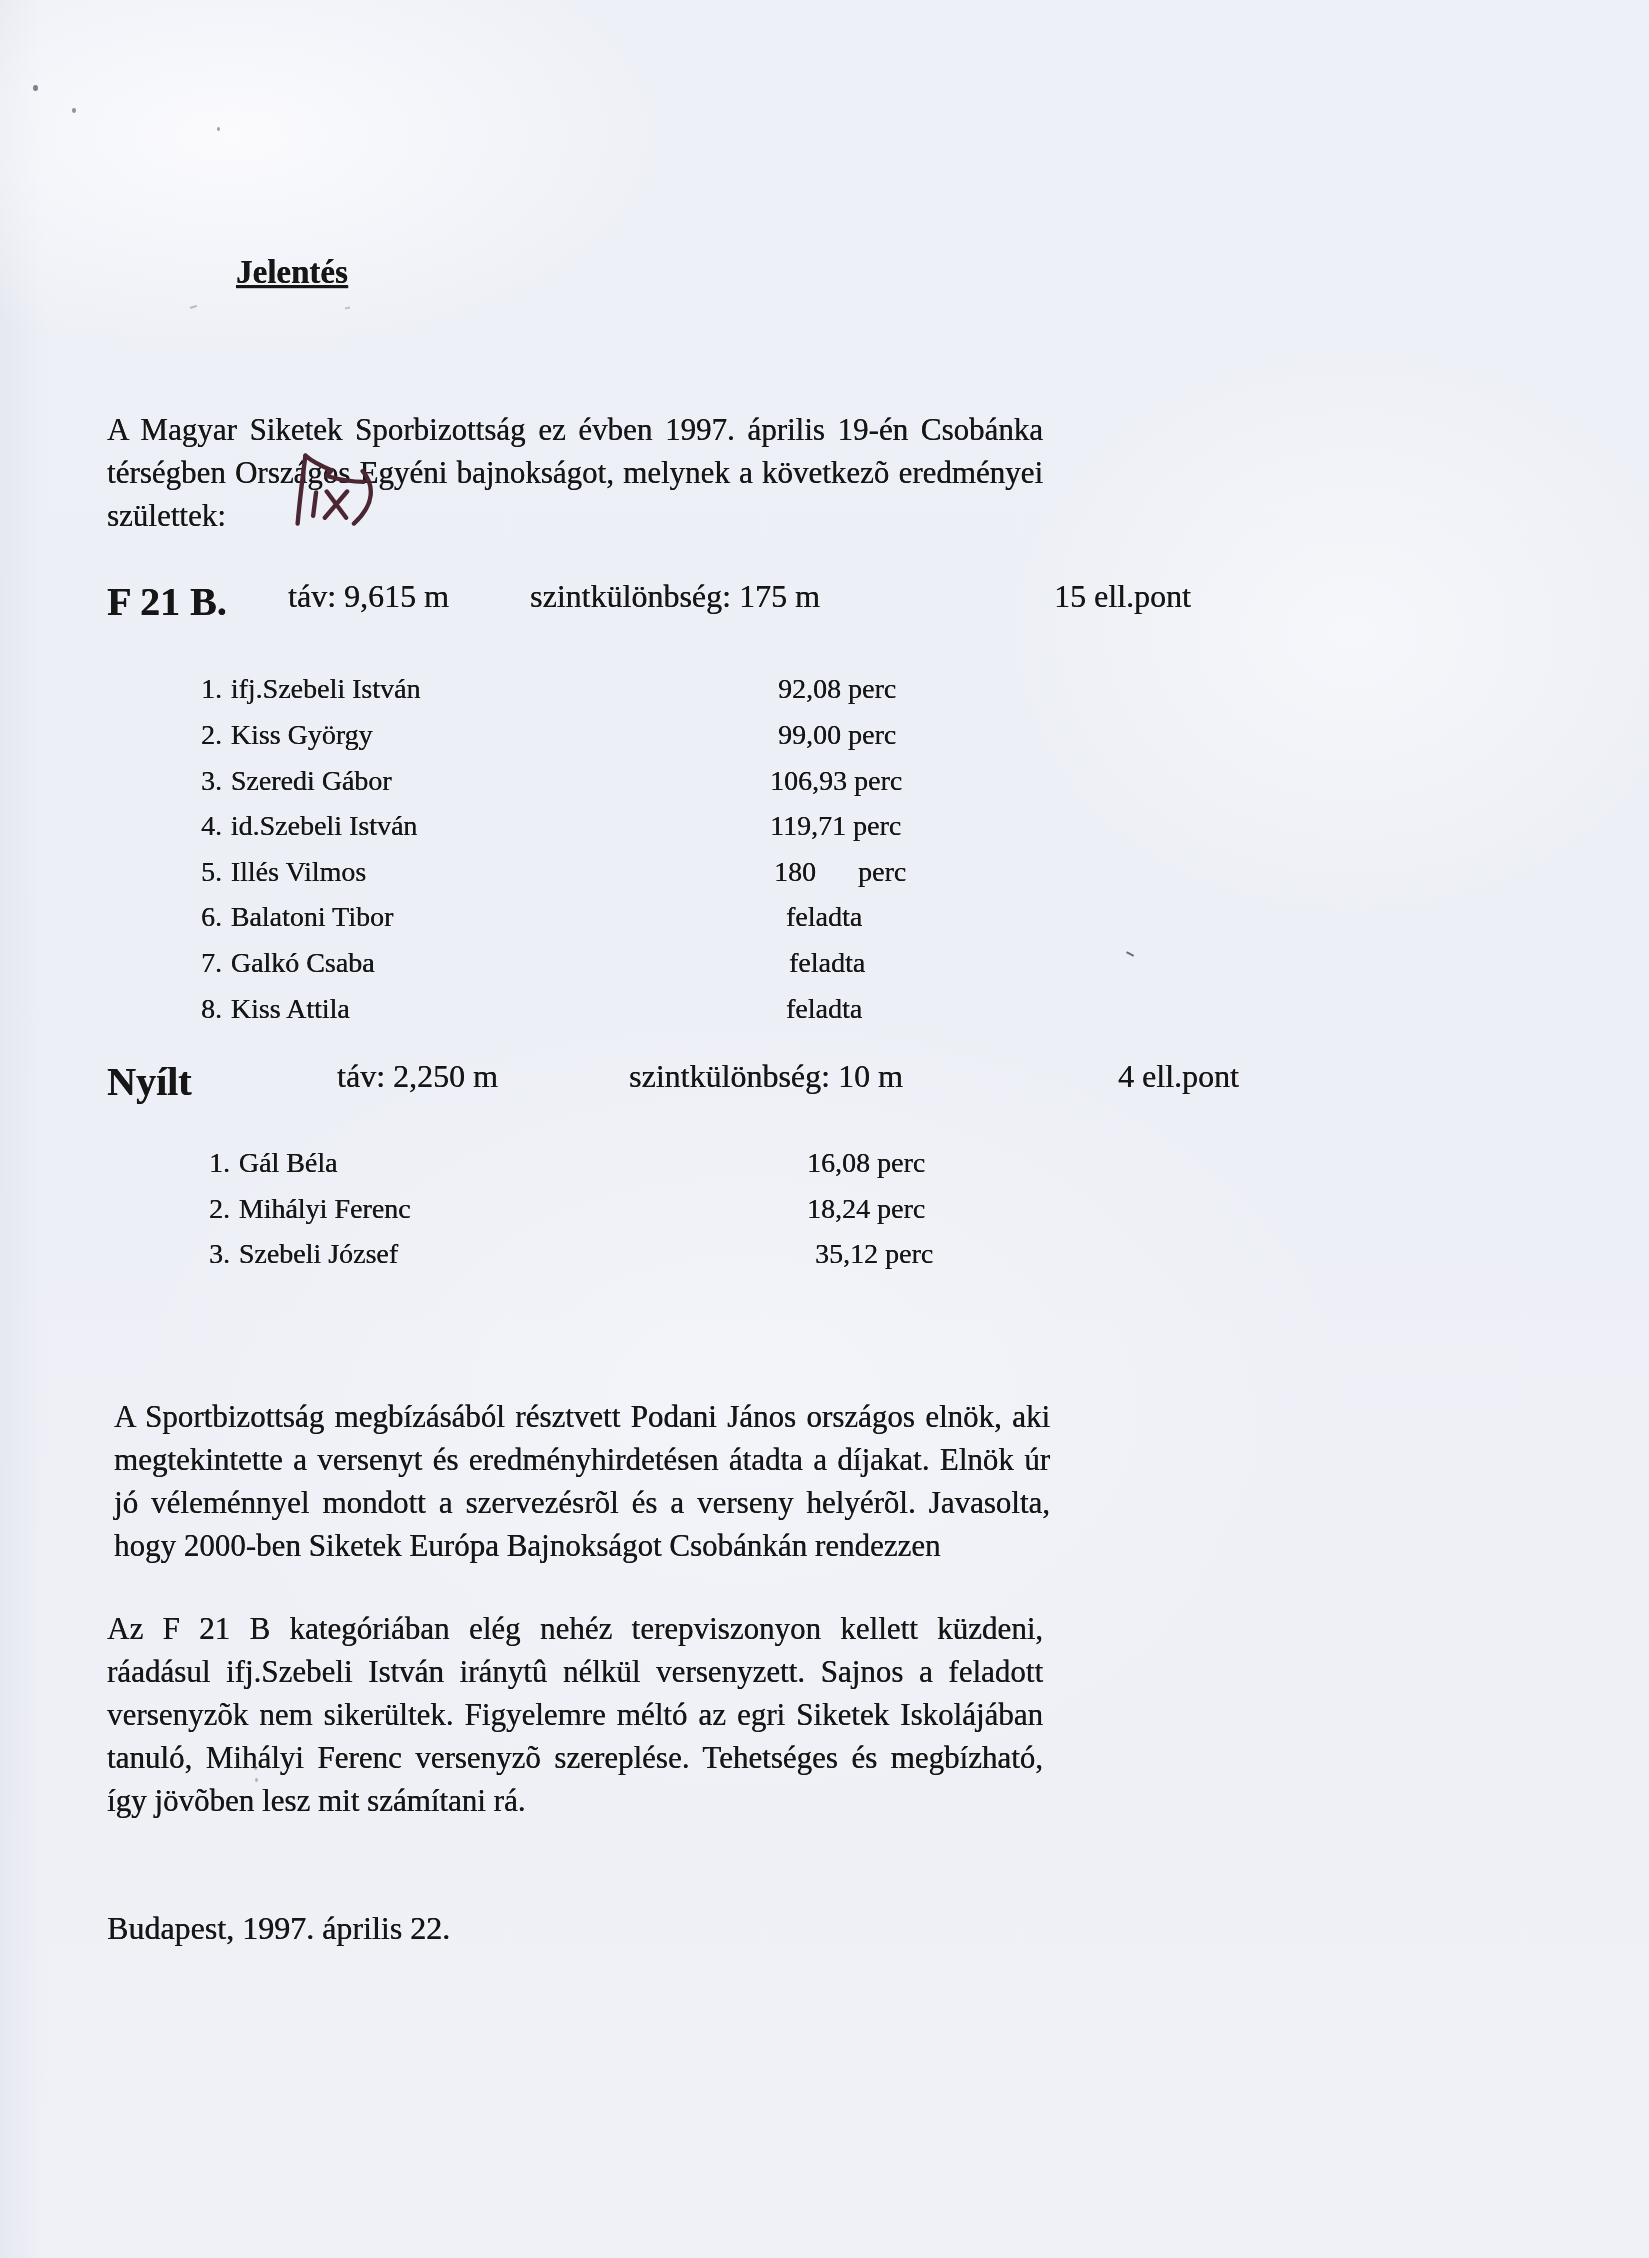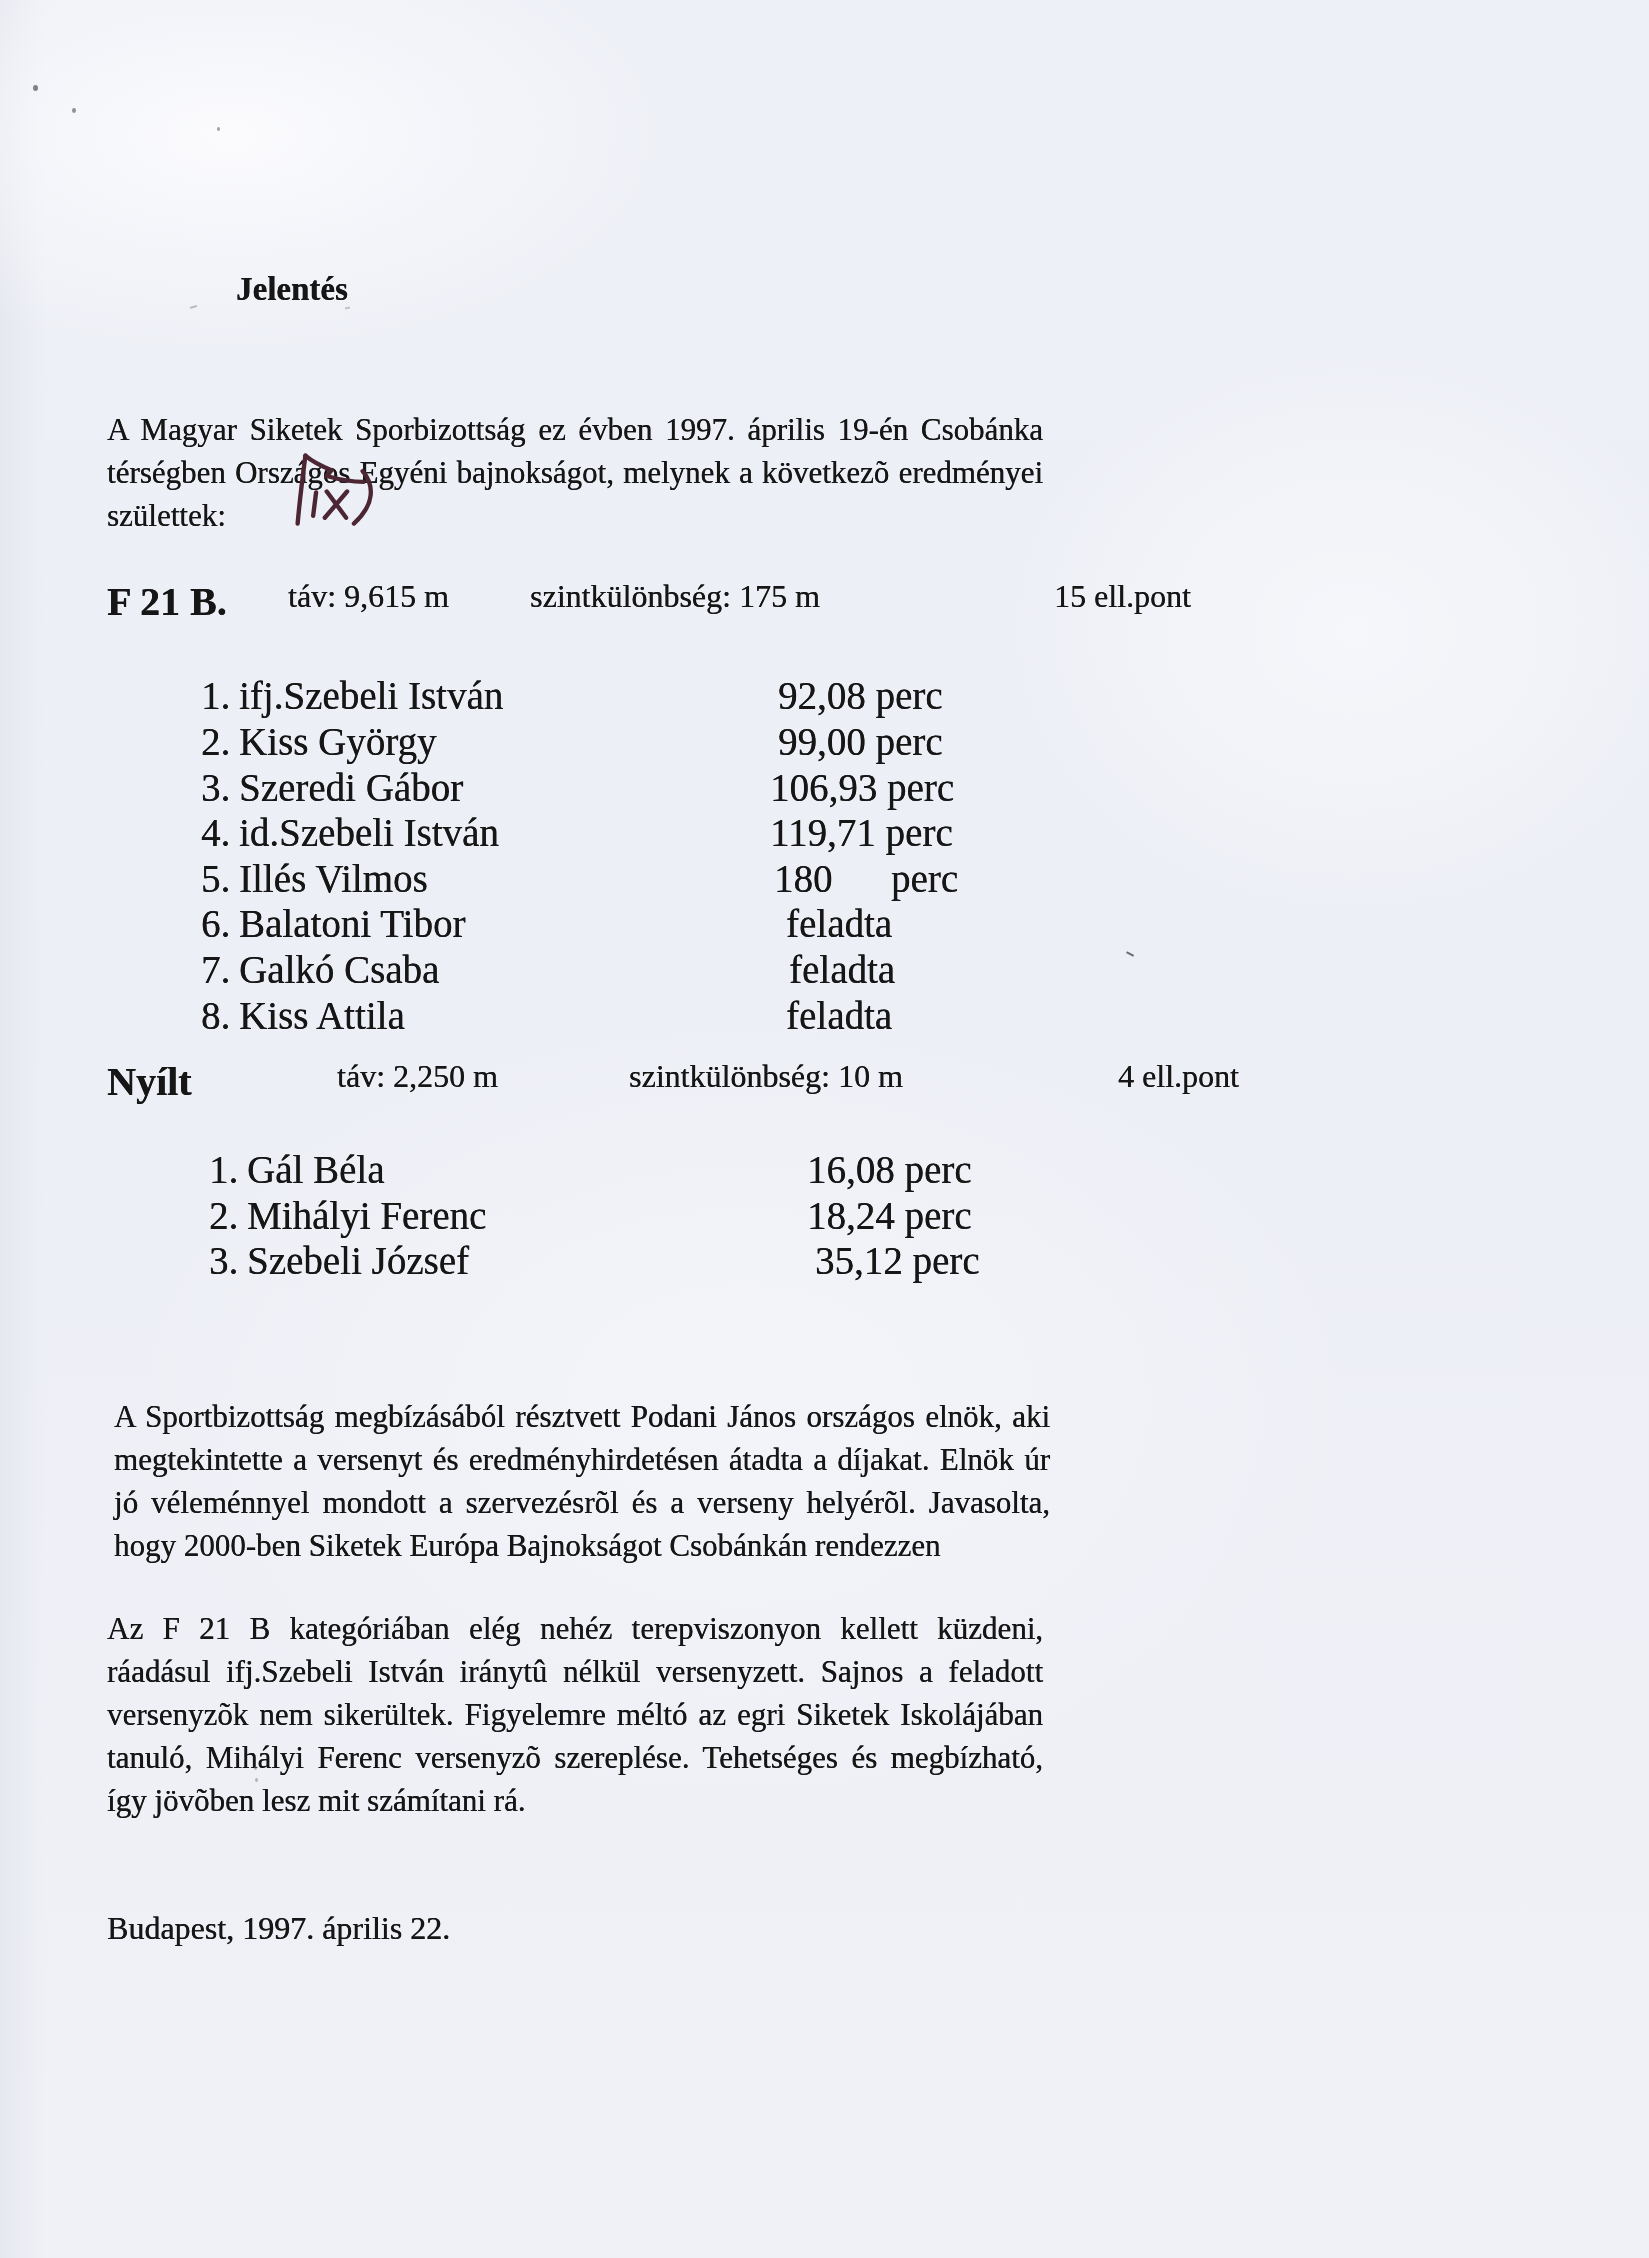--- a/index.html
+++ b/index.html
@@ -17,35 +17,35 @@
       linear-gradient(90deg, #e6e8f0 0px, rgba(230,232,240,0) 44px),
       linear-gradient(180deg, #eef0f7 0%, #edeff6 45%, #f0f1f7 100%);
     color:#161616;
   }
   .ink{ text-shadow:0.3px 0.2px 0 currentColor; }
   .abs{ position:absolute; }
   .title{ font-size:33px; font-weight:bold; }
   .para{ width:936px; font-size:31px; line-height:43px; text-align:justify; }
   .hdr-name{ font-size:40px; font-weight:bold; }
   .hdr-part{ font-size:32px; }
-  .row{ position:absolute; left:0; width:100%; height:46px; font-size:39px; }
+  .row{ position:absolute; left:0; width:100%; height:46px; font-size:28px; }
   .rank{ margin-right:8.7px; }
   .result{ white-space:pre; }
   .dateline{ font-size:32px; }
   .sig{ width:349px; text-align:center; font-size:32px; line-height:45px; }
   .speck{ position:absolute; background:#5a5a60; border-radius:50%; }
   .tickmark{ position:absolute; background:#8f93a0; }
   svg{ display:block; }
 </style>
 </head>
 <body>
 
 <div id="page">
 
-  <div class="abs title ink" style="left:236px; top:271px;">Jelentés</div>
+  <div class="abs title ink" style="left:236px; top:254px;text-decoration:underline;">Jelentés</div>
 
   <div class="abs para ink" style="left:107px; top:408px;">A Magyar Siketek Sporbizottság ez évben 1997. április 19-én Csobánka térségben Országos Egyéni bajnokságot, melynek a következõ eredményei születtek:</div>
 
   <div class="abs" style="left:286px; top:444px; width:97px; height:97px;">
     <svg width="97" height="97" viewBox="0 0 100 100">
       <g fill="none" stroke="#4c2633" stroke-width="4.5" stroke-linecap="round" stroke-linejoin="round">
         <path d="M20,12 C28,19 37,23 47,27 L42,33 C56,37 70,39 80,39"></path>
         <path d="M20,12 C17,35 14,58 12,82"></path>
         <path d="M31,50 L28,74"></path>
         <path d="M42,49 L62,76 M63,49 L40,76"></path>

